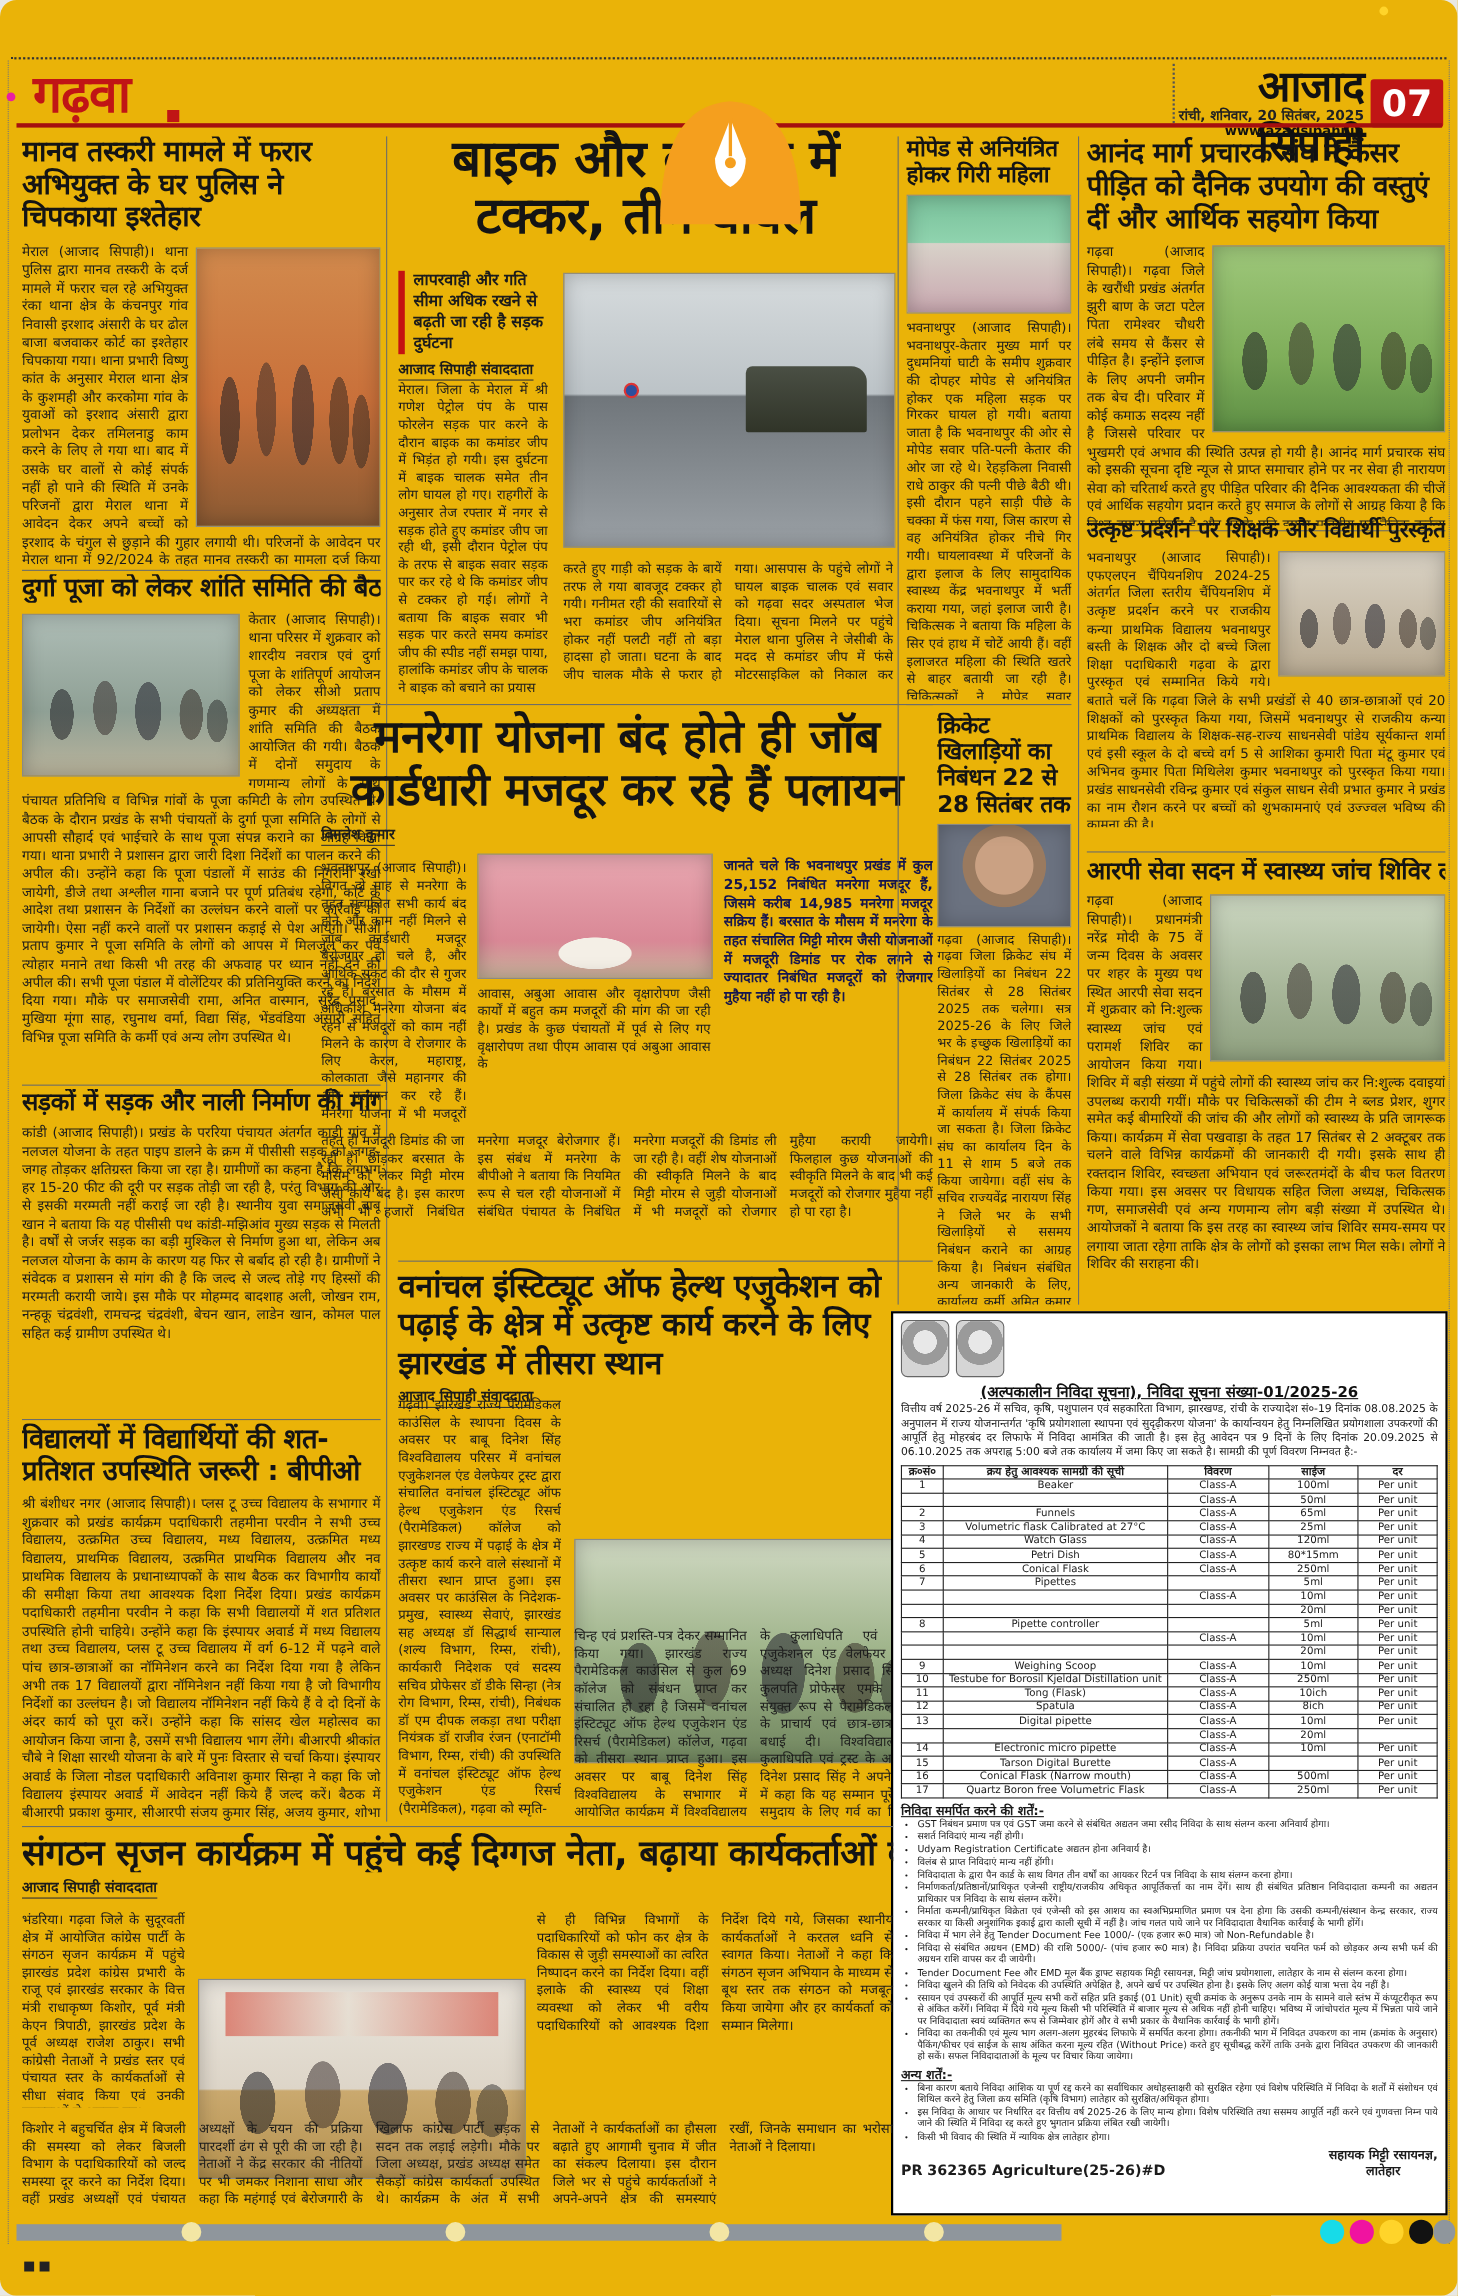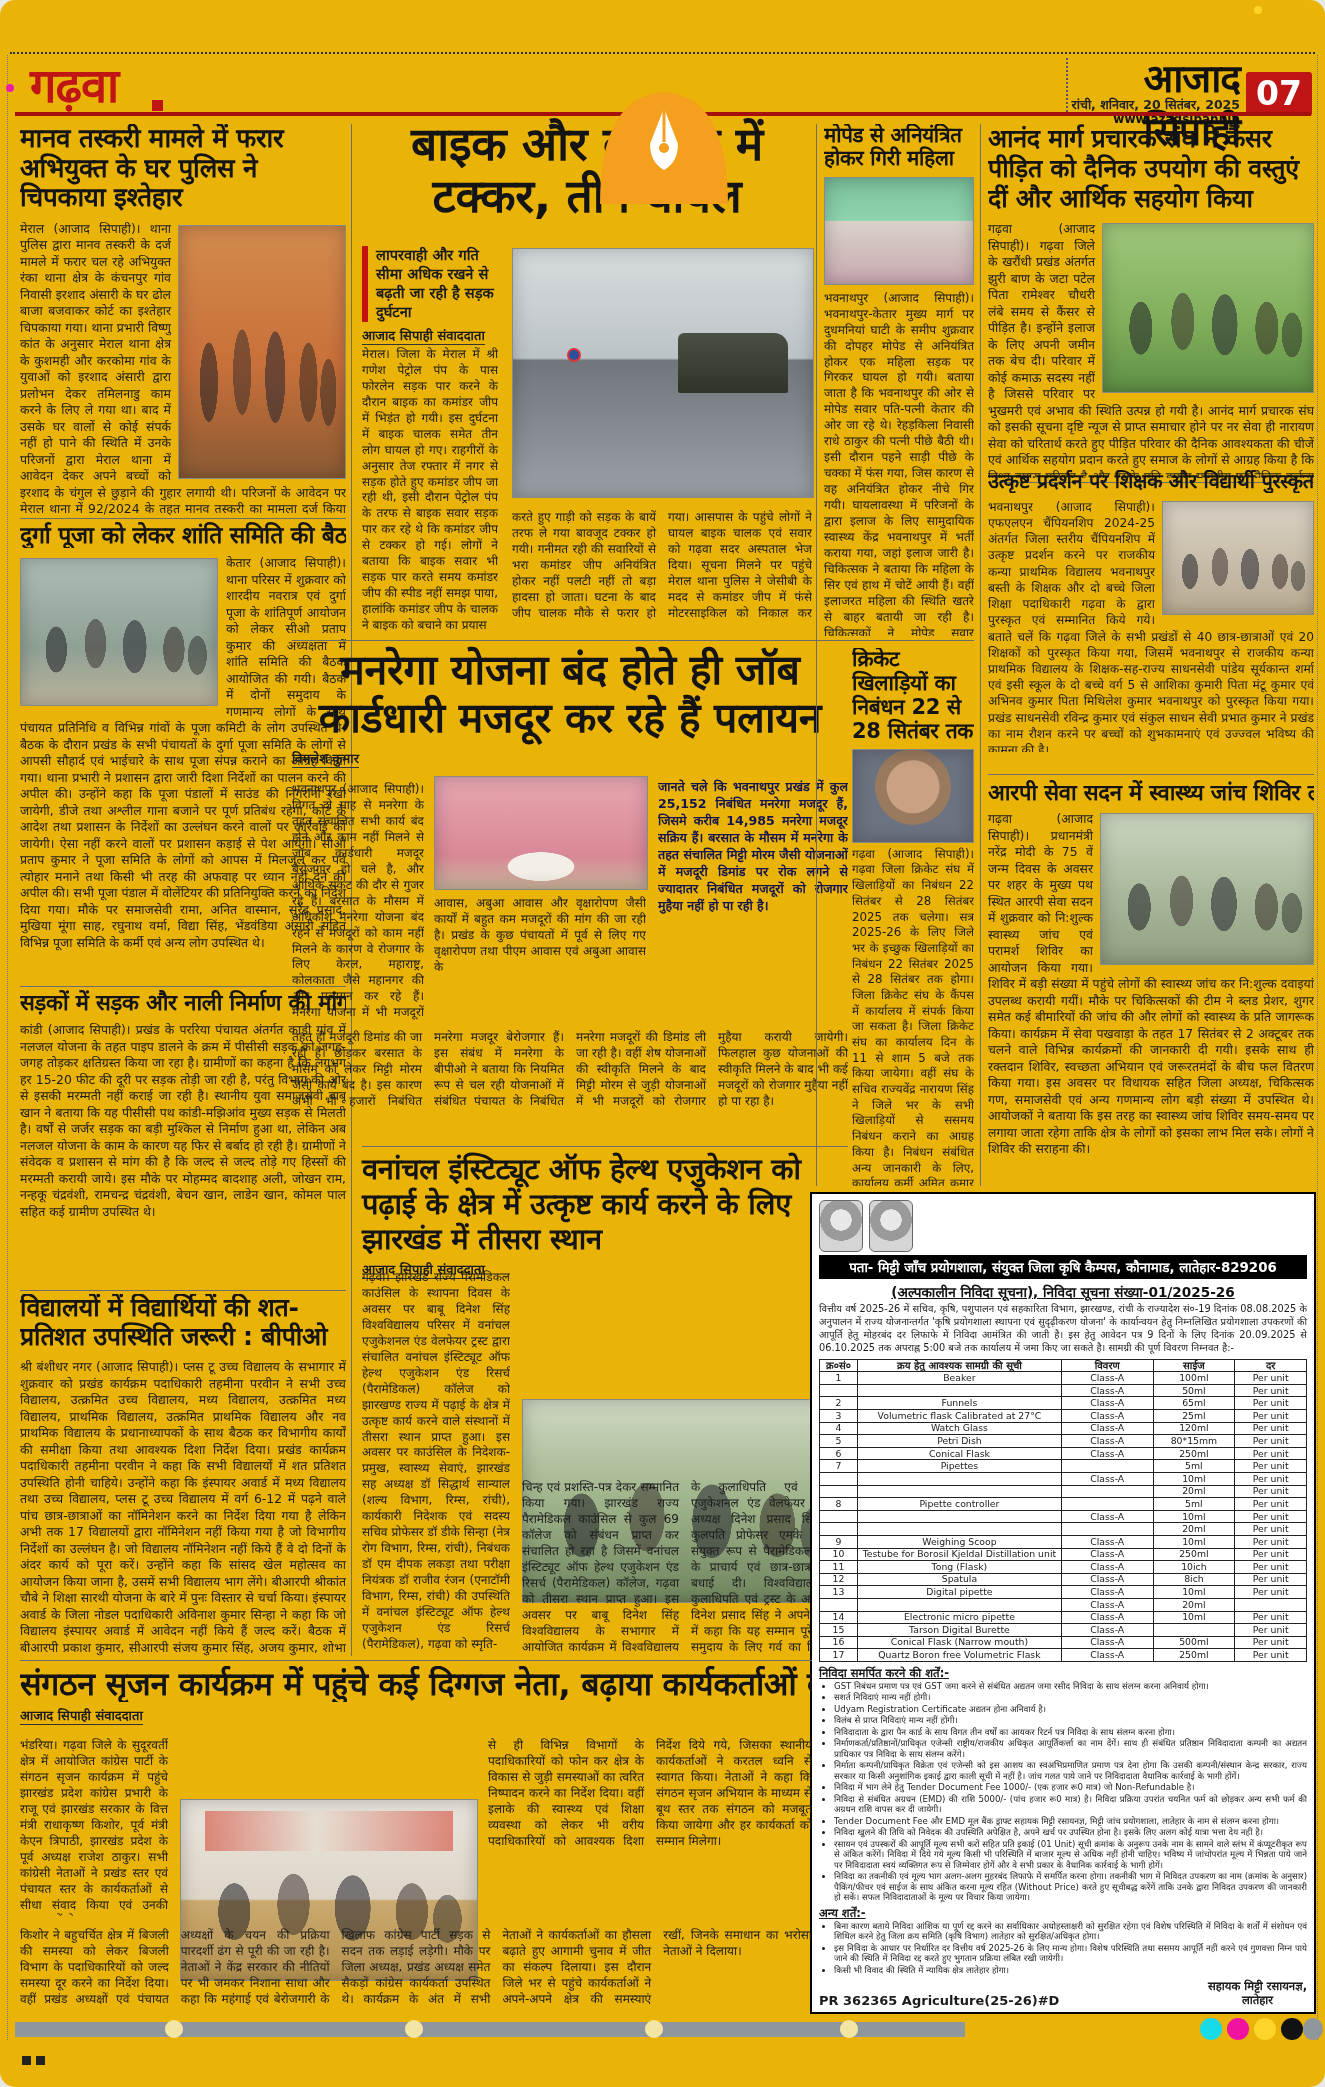--- a/index.html
+++ b/index.html
@@ -184,21 +184,20 @@
     <div class="hl" style="font-size:22px;white-space:nowrap;overflow:hidden;margin-bottom:6px;">आरपी सेवा सदन में स्वास्थ्य जांच शिविर लगा</div>
     <div class="photo ph-e3 figs" style="float:right;width:212px;height:150px;margin:2px 0 4px 7px;"></div>
     <div class="body">गढ़वा (आजाद सिपाही)। प्रधानमंत्री नरेंद्र मोदी के 75 वें जन्म दिवस के अवसर पर शहर के मुख्य पथ स्थित आरपी सेवा सदन में शुक्रवार को नि:शुल्क स्वास्थ्य जांच एवं परामर्श शिविर का आयोजन किया गया। शिविर में बड़ी संख्या में पहुंचे लोगों की स्वास्थ्य जांच कर नि:शुल्क दवाइयां उपलब्ध करायी गयीं। मौके पर चिकित्सकों की टीम ने ब्लड प्रेशर, शुगर समेत कई बीमारियों की जांच की और लोगों को स्वास्थ्य के प्रति जागरूक किया। कार्यक्रम में सेवा पखवाड़ा के तहत 17 सितंबर से 2 अक्टूबर तक चलने वाले विभिन्न कार्यक्रमों की जानकारी दी गयी। इसके साथ ही रक्तदान शिविर, स्वच्छता अभियान एवं जरूरतमंदों के बीच फल वितरण किया गया। इस अवसर पर विधायक सहित जिला अध्यक्ष, चिकित्सक गण, समाजसेवी एवं अन्य गणमान्य लोग बड़ी संख्या में उपस्थित थे। आयोजकों ने बताया कि इस तरह का स्वास्थ्य जांच शिविर समय-समय पर लगाया जाता रहेगा ताकि क्षेत्र के लोगों को इसका लाभ मिल सके। लोगों ने शिविर की सराहना की।</div>
   </div>
 
   <div id="tender" class="abs" style="left:810px;top:1192px;width:506px;height:822px;overflow:hidden;">
     <div class="t-head">
       <div class="emblem"></div>
       <div class="emblem"></div>
     </div>
-    <div class="t-band">पता- मिट्टी जाँच प्रयोगशाला, संयुक्त जिला कृषि कैम्पस, कौनामाड, लातेहार-829206</div>
     <div class="t-title">(अल्पकालीन निविदा सूचना), निविदा सूचना संख्या-01/2025-26</div>
     <div class="t-intro">वित्तीय वर्ष 2025-26 में सचिव, कृषि, पशुपालन एवं सहकारिता विभाग, झारखण्ड, रांची के राज्यादेश सं०-19 दिनांक 08.08.2025 के अनुपालन में राज्य योजनान्तर्गत 'कृषि प्रयोगशाला स्थापना एवं सुदृढ़ीकरण योजना' के कार्यान्वयन हेतु निम्नलिखित प्रयोगशाला उपकरणों की आपूर्ति हेतु मोहरबंद दर लिफाफे में निविदा आमंत्रित की जाती है। इस हेतु आवेदन पत्र 9 दिनों के लिए दिनांक 20.09.2025 से 06.10.2025 तक अपराह्न 5:00 बजे तक कार्यालय में जमा किए जा सकते है। सामग्री की पूर्ण विवरण निम्नवत है:-</div>
     <table class="t-table">
       <colgroup>
           <col style="width:38px">
           <col style="width:205px">
           <col style="width:92px">
           <col style="width:82px">
           <col style="width:72px">
         </colgroup>

